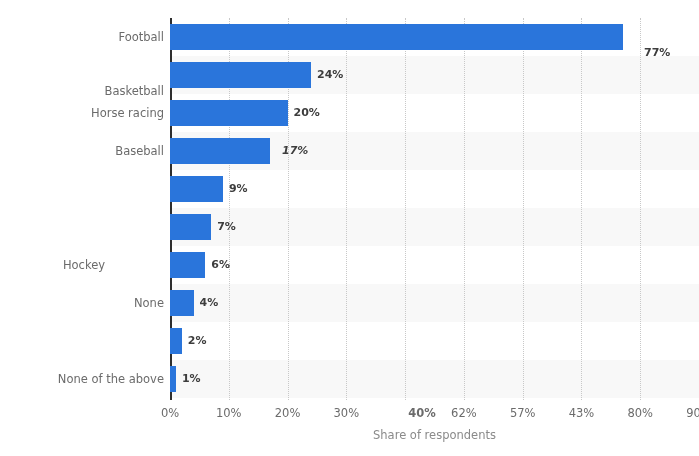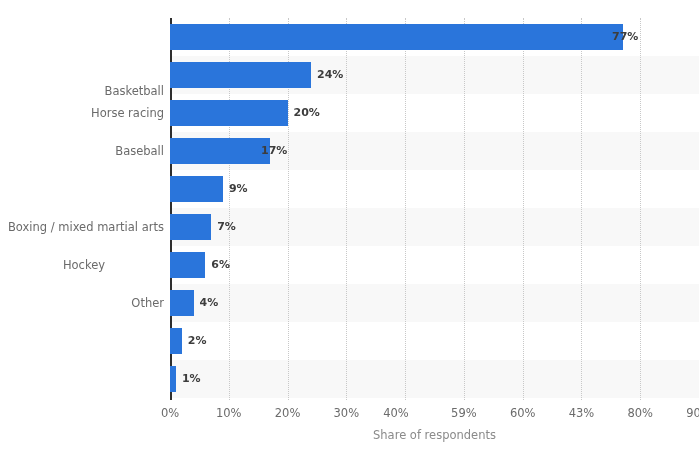--- a/index.html
+++ b/index.html
@@ -143,33 +143,33 @@
         <div class="gridline" style="left: 176.333px;"></div>
         <div class="gridline" style="left: 235.111px;"></div>
         <div class="gridline" style="left: 293.889px;"></div>
         <div class="gridline" style="left: 352.667px;"></div>
         <div class="gridline" style="left: 411.444px;"></div>
         <div class="gridline" style="left: 470.222px;"></div>
       </div>
     <div id="bars">
         <div class="bar-row" style="top: 0px;">
           <div class="bar" style="width: 452.589px; background: rgb(42, 117, 219);"></div>
-          <div class="bar-value" style="left: 442px;">77%</div>
+          <div class="bar-value" style="left: 474px; margin-top: 16px;">77%</div>
         </div>
         <div class="bar-row" style="top: 38px; padding-left: 16px;">
           <div class="bar" style="width: 141.067px; background: rgb(42, 117, 219);"></div>
           <div class="bar-value" style="left: 147.067px;">24%</div>
         </div>
         <div class="bar-row" style="top: 76px;">
           <div class="bar" style="width: 117.556px; background: rgb(42, 117, 219);"></div>
           <div class="bar-value" style="left: 123.556px;">20%</div>
         </div>
         <div class="bar-row" style="top: 114px;">
           <div class="bar" style="width: 99.9222px; background: rgb(42, 117, 219);"></div>
-          <div class="bar-value" style="left: 91px;">17%</div>
+          <div class="bar-value" style="left: 112px; font-style: italic;">17%</div>
         </div>
         <div class="bar-row" style="top: 152px;">
           <div class="bar" style="width: 52.9px; background: rgb(42, 117, 219);"></div>
           <div class="bar-value" style="left: 58.9px;">9%</div>
         </div>
         <div class="bar-row" style="top: 190px;">
           <div class="bar" style="width: 41.1444px; background: rgb(42, 117, 219);"></div>
           <div class="bar-value" style="left: 47.1444px;">7%</div>
         </div>
         <div class="bar-row" style="top: 228px;">
@@ -187,29 +187,30 @@
         <div class="bar-row" style="top: 342px;">
           <div class="bar" style="width: 5.87778px; background: rgb(42, 117, 219);"></div>
           <div class="bar-value" style="left: 11.8778px;">1%</div>
         </div>
       </div>
     <div id="x-axis">
         <div class="tick-label" style="left: 0px;">0%</div>
         <div class="tick-label" style="left: 58.7778px;">10%</div>
         <div class="tick-label" style="left: 117.556px;">20%</div>
         <div class="tick-label" style="left: 176.333px;">30%</div>
-        <div class="tick-label" style="left: 226px;">40%</div>
-        <div class="tick-label" style="left: 293.889px;">59%</div>
-        <div class="tick-label" style="left: 352.667px;">60%</div>
+        <div class="tick-label" style="left: 252px; font-weight: bold;">40%</div>
+        <div class="tick-label" style="left: 293.889px;">62%</div>
+        <div class="tick-label" style="left: 352.667px;">57%</div>
         <div class="tick-label" style="left: 411.444px;">43%</div>
         <div class="tick-label" style="left: 470.222px;">80%</div>
         <div class="tick-label" style="left: 529px;">90%</div>
       </div>
   </div>
 
   <div id="axis-title">Share of respondents</div>
+<div class="cat-label" style="top: 18px;">Football</div>
     <div class="cat-label" style="top: 72px;">Basketball</div>
     <div class="cat-label" style="top: 132px;">Baseball</div>
     <div class="cat-label" style="top: 94px;">Horse racing</div>
-    <div class="cat-label" style="top: 208px;">Boxing / mixed martial arts</div>
     <div class="cat-label" style="top: 246px; text-align: center;">Hockey</div>
-    <div class="cat-label" style="top: 284px;">Other</div>
+    <div class="cat-label" style="top: 284px;">None</div>
+    <div class="cat-label" style="top: 360px;">None of the above</div>
   </div>
 
 </body></html>

